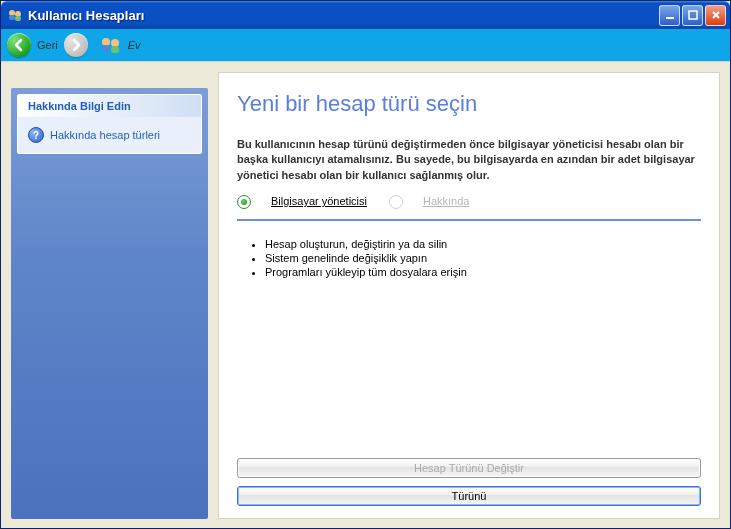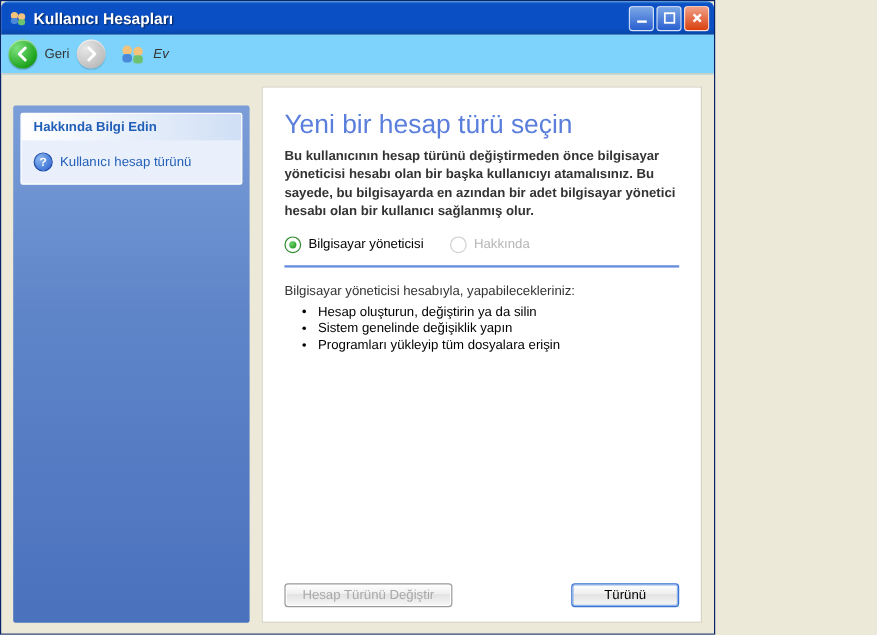--- a/index.html
+++ b/index.html
@@ -3,21 +3,21 @@
 <meta charset="utf-8">
 <style>
   html, body {
     margin: 0;
     padding: 0;
     font-family: Tahoma, "Segoe UI", sans-serif;
     font-size: 11px;
     background: #ece9d8;
   }
   .window {
-    width: 596px;
+    width: 731px;
     height: 529px;
     background: #ece9d8;
     position: relative;
     box-sizing: border-box;
     border: 1px solid #0a246a;
   }
   .titlebar {
     height: 28px;
     background: linear-gradient(to bottom, #3c8cde 0%, #0a4fc3 8%, #0a4fc3 80%, #0846a5 100%);
     display: flex;
@@ -58,21 +58,21 @@
   .win-btn.min, .win-btn.max {
     background: linear-gradient(to bottom, #7ba7e6, #2a5fd0);
   }
   .win-btn.close {
     background: linear-gradient(to bottom, #f19e86, #d9400e);
   }
   .win-btn svg { display:block; }
 
   .toolbar {
     height: 32px;
-    background: #7dd3fc;
+    background: #0ea5e9;
     border-bottom: 1px solid #d6d2c4;
     display: flex;
     align-items: center;
     padding: 0 6px;
     gap: 6px;
   }
   .nav-btn {
     width: 24px;
     height: 24px;
     border-radius: 50%;
@@ -158,38 +158,38 @@
     border: 1px solid #d6d2c4;
     padding: 18px 18px 12px 18px;
     box-sizing: border-box;
     display: flex;
     flex-direction: column;
   }
   .content h1 {
     color: #5a7edc;
     font-weight: normal;
     font-size: 22px;
-    margin: 0 0 6px 0;
+    margin: 0 0 20px 0;
     font-family: "Franklin Gothic Medium", Tahoma, sans-serif;
   }
   .content p.desc {
     margin: 0 0 12px 0;
     line-height: 1.4;
     color: #333;
     font-weight: bold;
   }
   .radio-row {
     display: flex;
     gap: 22px;
     padding-bottom: 6px;
   }
   .radio-item {
     display: flex;
-    align-items: center;
-    gap: 6px;
+    gap: 20px;
+    text-decoration: underline;
   }
   .radio-dot {
     width: 12px;
     height: 12px;
     border-radius: 50%;
     border: 1px solid #888;
     background: white;
     display: flex;
     align-items: center;
     justify-content: center;
@@ -220,23 +220,24 @@
     margin: 2px 0 0 0;
     padding-left: 28px;
   }
   .cap-list li {
     list-style-type: disc;
     padding: 1px 0;
   }
   .button-row {
     margin-top: auto;
     display: flex;
-    justify-content: space-between;
+    justify-content: flex-start;
     gap: 8px;
     padding-top: 8px;
+    flex-direction: column;
   }
   .xp-button {
     font-family: Tahoma, sans-serif;
     font-size: 11px;
     padding: 3px 14px;
     border: 1px solid #9a9a9a;
     border-radius: 3px;
     background: linear-gradient(to bottom, #ffffff, #efefef 45%, #e3e3e3 46%, #f6f6f6);
     box-shadow: inset 0 0 0 1px #fff;
     min-width: 60px;
@@ -308,21 +309,21 @@
   </div>
 
   <div class="body-area">
 
     <div class="sidepanel">
       <div class="task-box">
         <div class="task-box-header">Hakkında Bilgi Edin</div>
         <div class="task-box-body">
           <div class="task-link">
             <span class="qmark">?</span>
-            <span>Kullanıcı hesap türünü</span>
+            <span>Hakkında hesap türleri</span>
           </div>
         </div>
       </div>
     </div>
 
     <div class="content">
       <h1>Yeni bir hesap türü seçin</h1>
       <p class="desc">Bu kullanıcının hesap türünü değiştirmeden önce bilgisayar yöneticisi hesabı olan bir başka kullanıcıyı atamalısınız. Bu sayede, bu bilgisayarda en azından bir adet bilgisayar yönetici hesabı olan bir kullanıcı sağlanmış olur.</p>
 
       <div class="radio-row">
@@ -331,21 +332,20 @@
           <span>Bilgisayar yöneticisi</span>
         </div>
         <div class="radio-item disabled">
           <span class="radio-dot"></span>
           <span>Hakkında</span>
         </div>
       </div>
 
       <hr class="divider">
 
-      <div class="capabilities-title">Bilgisayar yöneticisi hesabıyla, yapabilecekleriniz:</div>
       <ul class="cap-list">
         <li>Hesap oluşturun, değiştirin ya da silin</li>
         <li>Sistem genelinde değişiklik yapın</li>
         <li>Programları yükleyip tüm dosyalara erişin</li>
       </ul>
 
       <div class="button-row">
         <div class="xp-button disabled">Hesap Türünü Değiştir</div>
         <div class="xp-button default">Türünü</div>
       </div>

